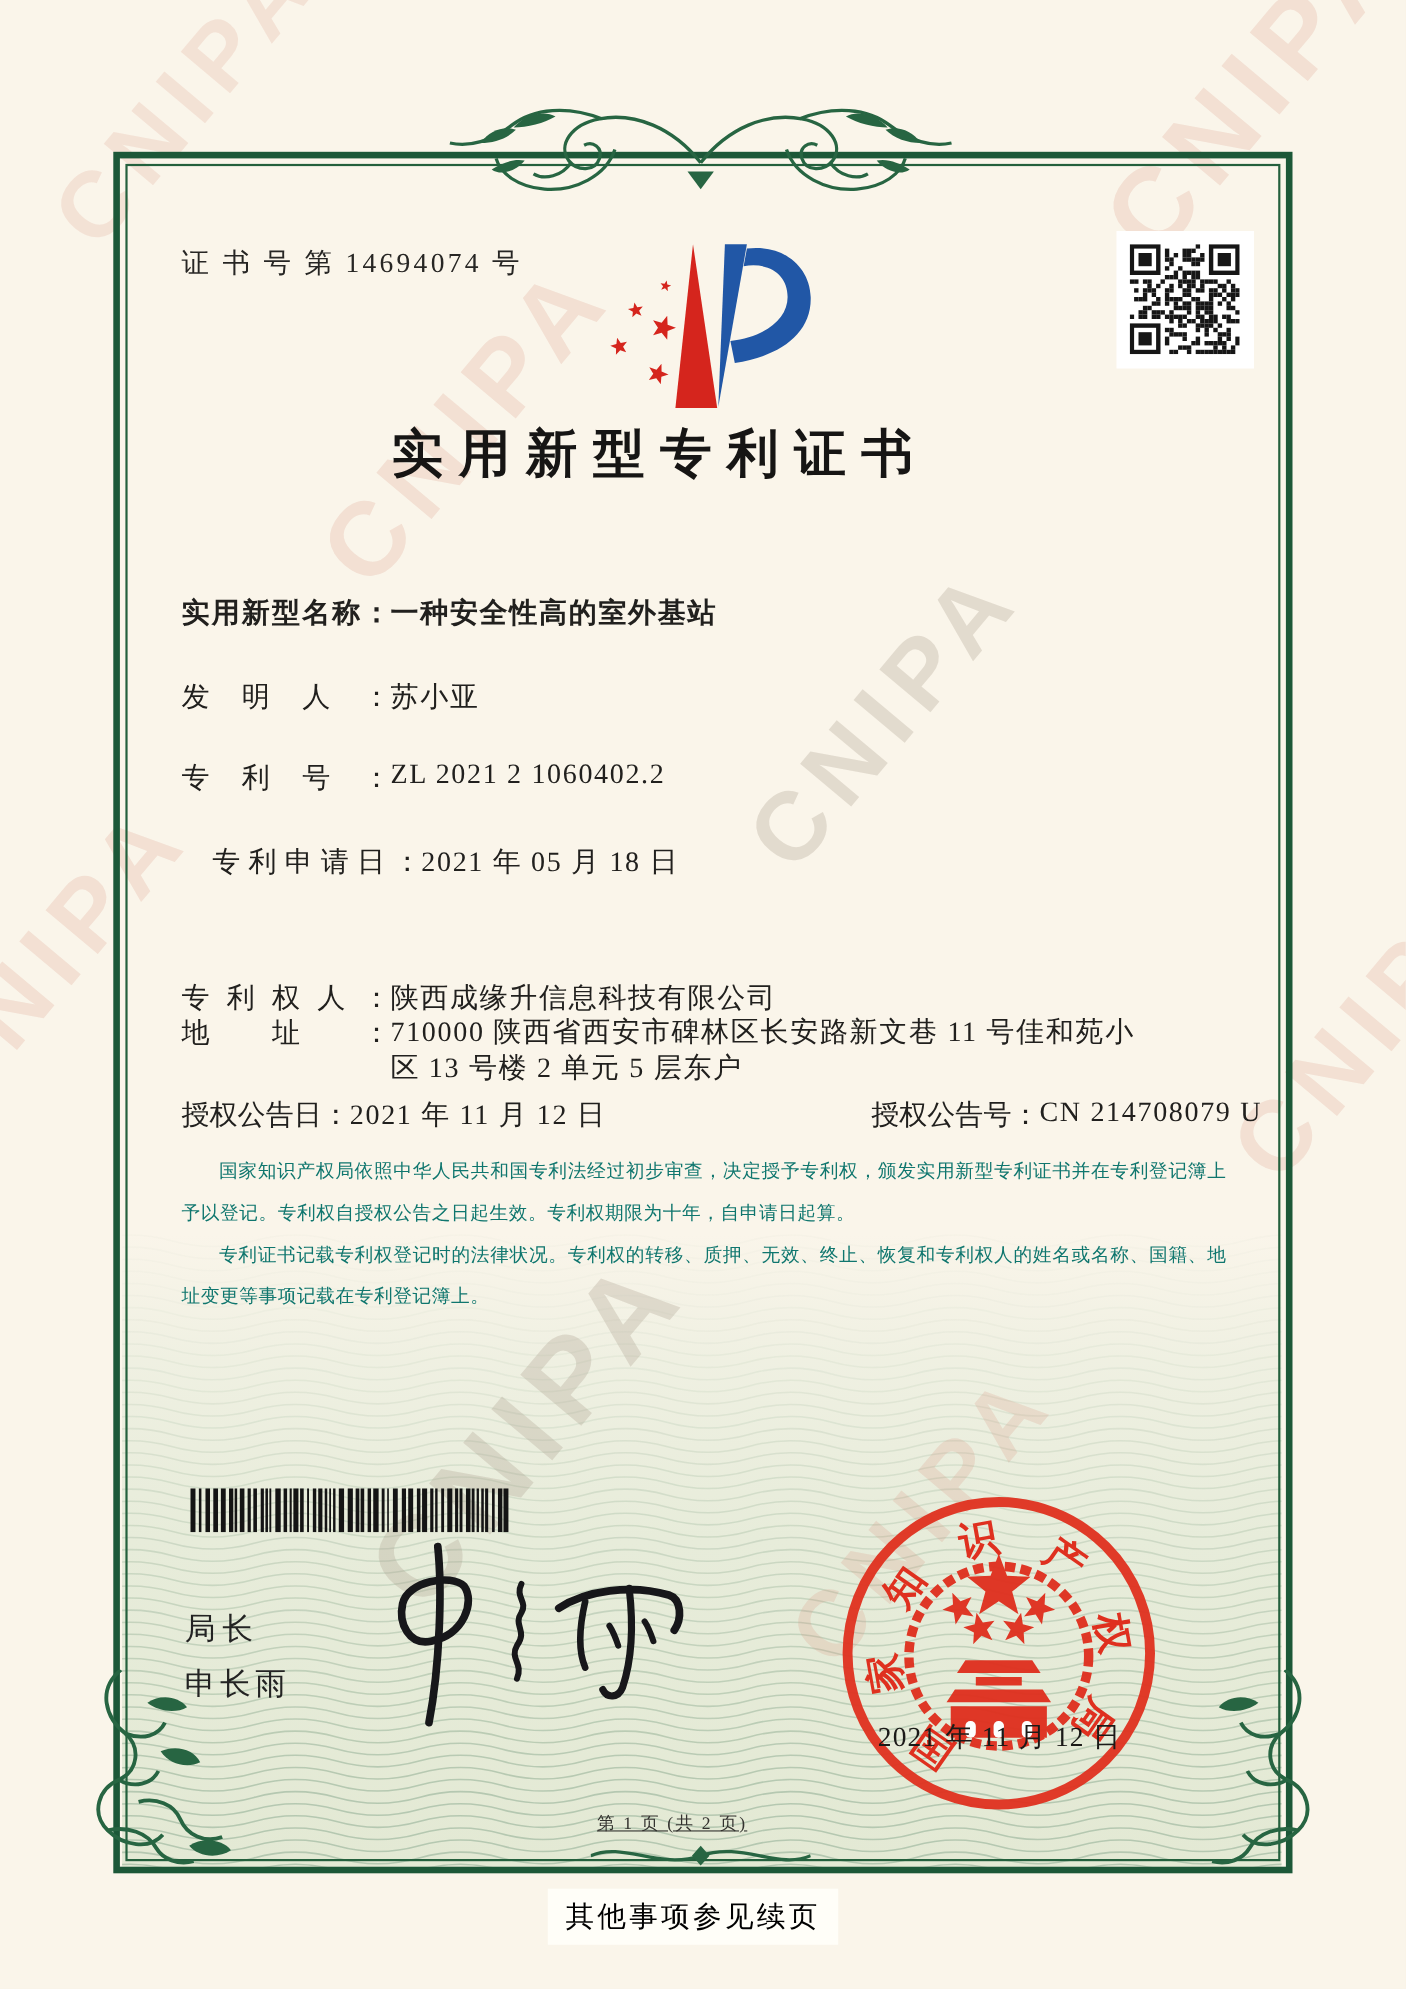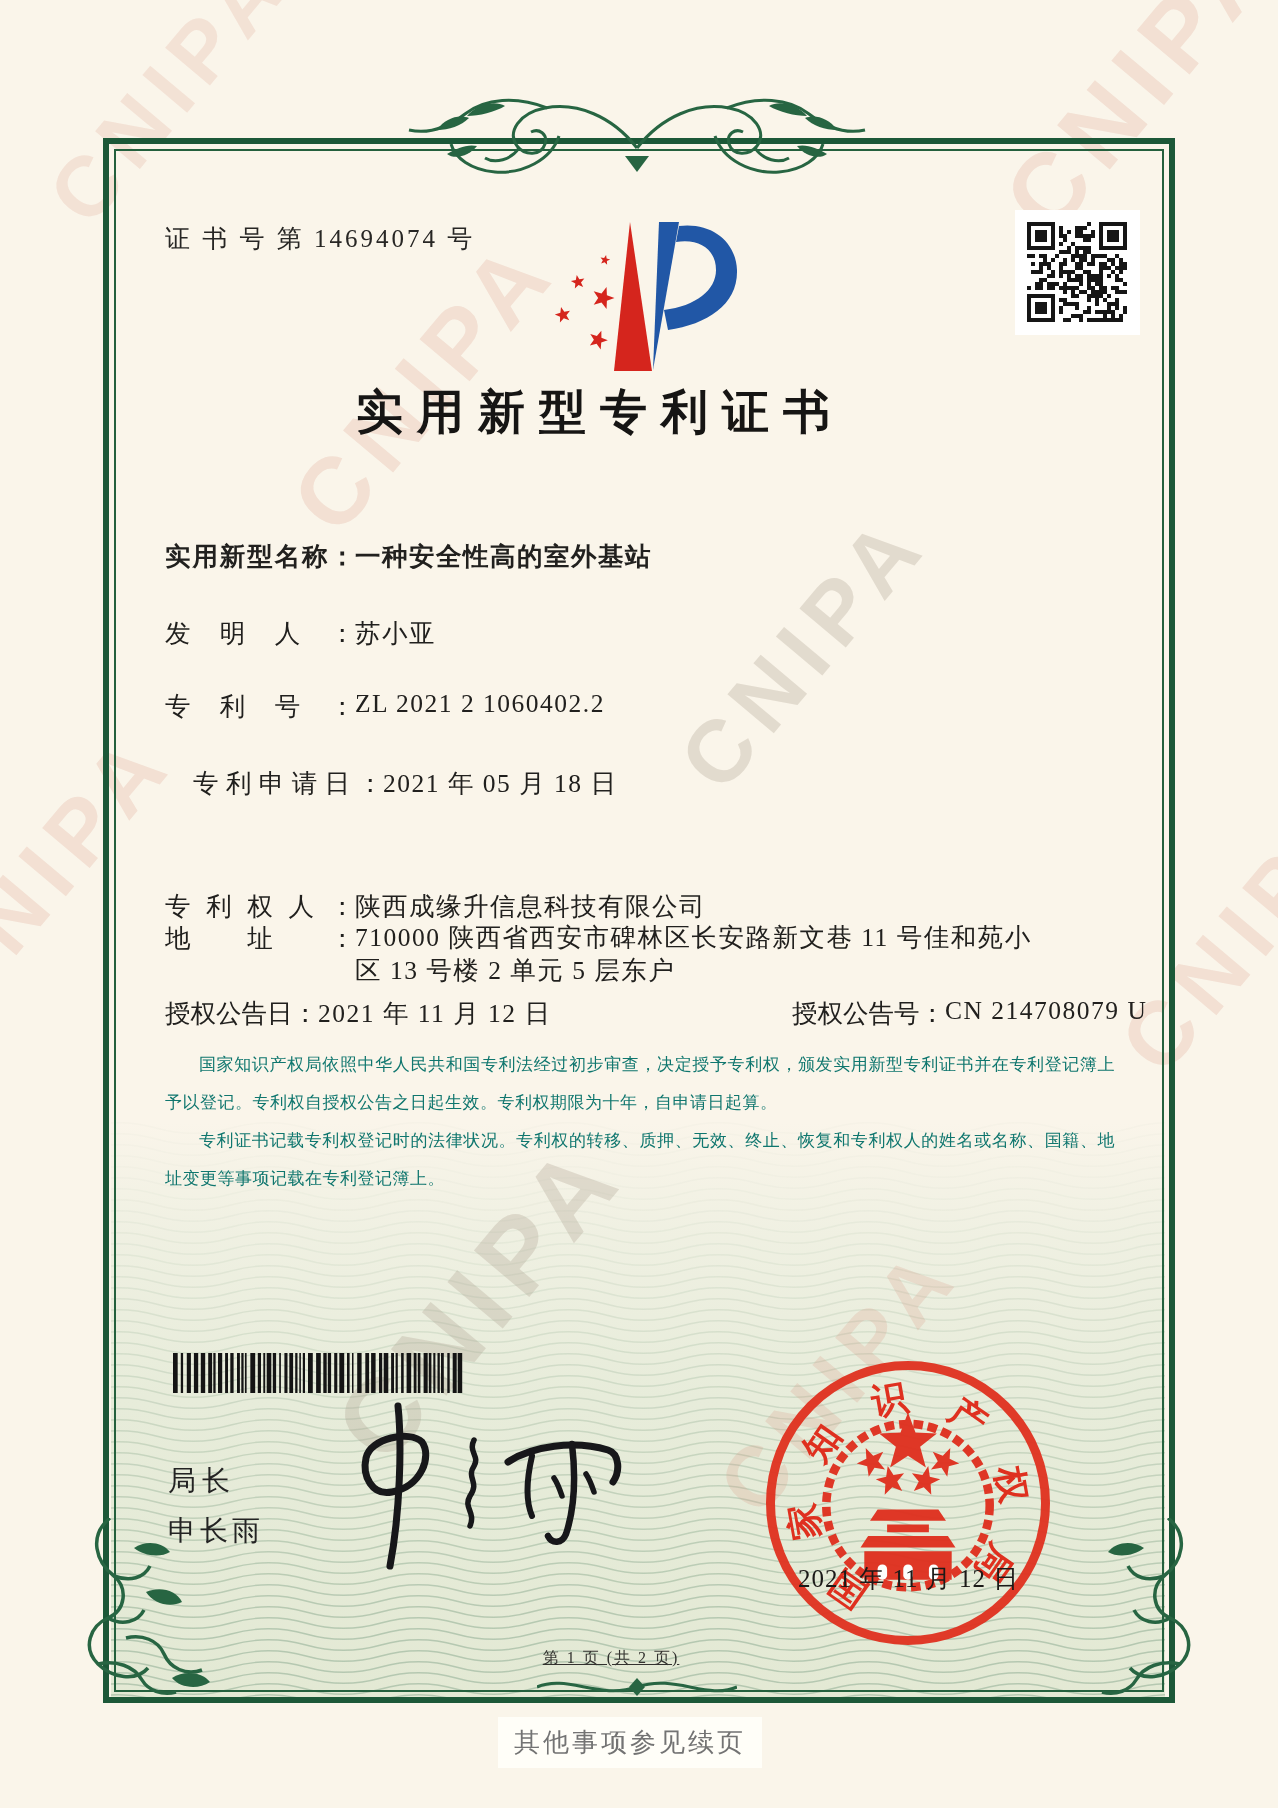--- a/index.html
+++ b/index.html
@@ -36,21 +36,21 @@
   .signer-name{position:absolute;left:168px;top:1512px;font-size:28px;font-family:"Liberation Sans","DejaVu Sans",sans-serif;color:#232323;letter-spacing:4px;z-index:6;}
   .signature{position:absolute;left:336px;top:1394px;width:300px;height:185px;z-index:7;}
   
   .seal{position:absolute;left:766px;top:1361px;width:284px;height:284px;z-index:7;}
   .seal-circle{position:absolute;left:0;top:0;width:266px;height:266px;border:9px solid #df301f;border-radius:50%;opacity:0.95;}
   .seal-char{position:absolute;left:50%;top:50%;width:42px;height:42px;margin:-21px 0 0 -21px;display:flex;align-items:center;justify-content:center;font-size:36px;font-weight:700;color:#df301f;transform-origin:center;}
   .emblem{position:absolute;left:47px;top:42px;width:190px;height:190px;opacity:0.96;}
   .seal-date{position:absolute;left:798px;top:1562px;width:220px;font-size:25px;color:#1b1a18;letter-spacing:1px;z-index:8;white-space:nowrap;}
   
   .page-no{position:absolute;left:471px;top:1648px;width:280px;text-align:center;font-size:16px;color:#33322f;letter-spacing:2px;z-index:6;text-decoration:underline;}
-  .cont-note{position:absolute;left:498px;top:1717px;background:#fffef8;padding:8px 16px;font-size:26px;color:#737373;letter-spacing:3px;z-index:6;}
+  .cont-note{position:absolute;left:498px;top:1717px;background:#fffef8;padding:8px 16px;font-size:26px;color:#000000;letter-spacing:3px;z-index:6;}
   .orn{z-index:6;pointer-events:none;}
 </style>
 </head>
 <body>
 
 <div id="page">
 
   <div class="wm wm-pink" style="left:10px;top:40px;font-size:85px;opacity:0.9">CNIPA</div>
   <div class="wm wm-pink" style="left:250px;top:330px;font-size:95px;">CNIPA</div>
   <div class="wm wm-pink" style="left:960px;top:20px;font-size:100px;">CNIPA</div>

